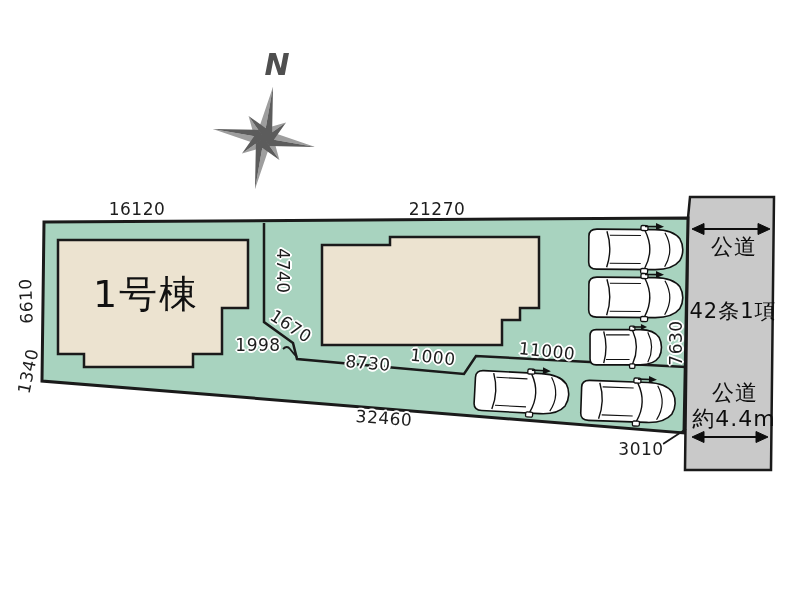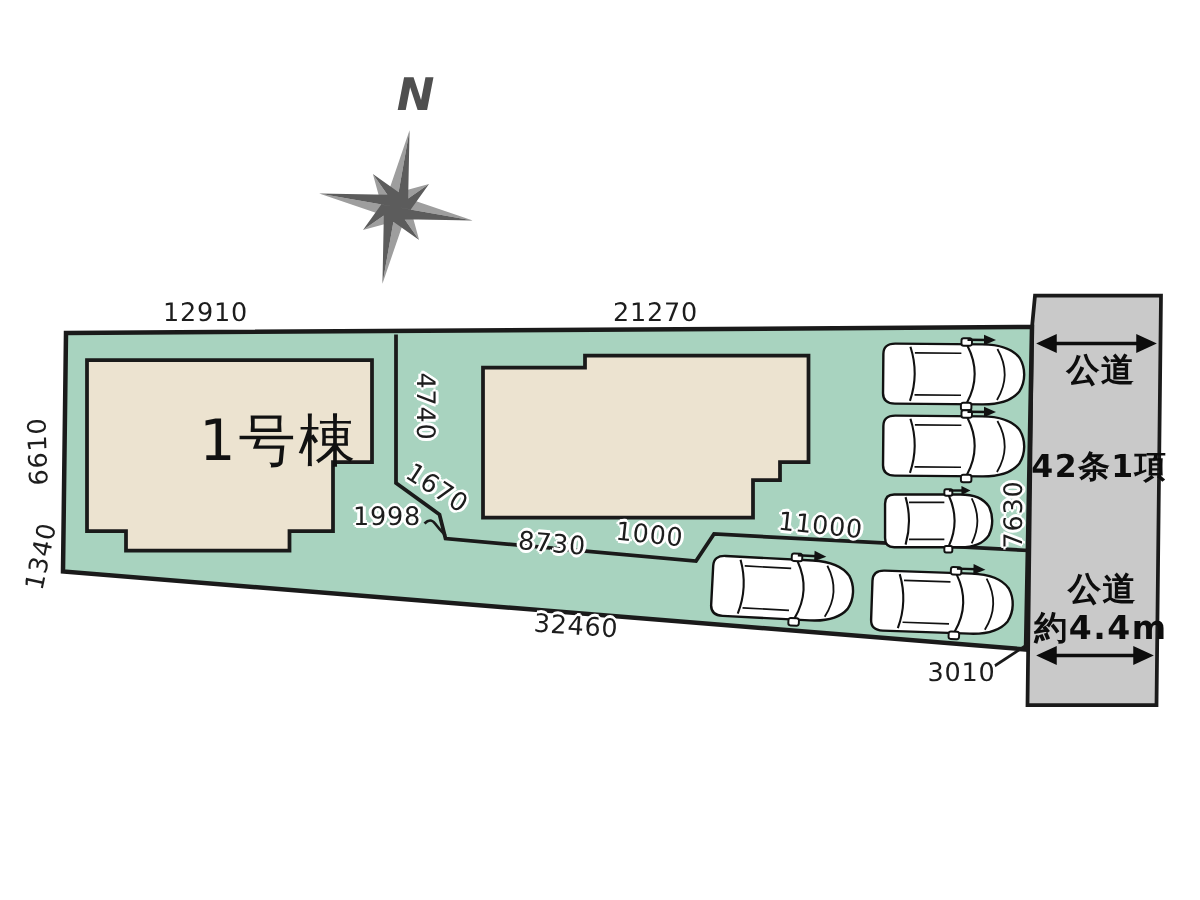--- a/index.html
+++ b/index.html
@@ -9,23 +9,23 @@
   }
   #plan-svg{position:absolute;left:0;top:0;}
   .lbl{
     position:absolute;white-space:nowrap;color:#1d1d1d;
     transform:translate(-50%,-50%);
     text-shadow:-1px -1px 0 #fff,1px -1px 0 #fff,-1px 1px 0 #fff,1px 1px 0 #fff,
                  0 -2px 0 #fff,0 2px 0 #fff,-2px 0 0 #fff,2px 0 0 #fff;
   }
   .dim{font-size:17px;letter-spacing:0.5px;}
   .bldg{
-    font-size:38px;color:#111;letter-spacing:2px;text-shadow:none;margin-left:40px;
+    font-size:38px;color:#111;letter-spacing:2px;text-shadow:none;
   }
-  .road-txt{font-size:22px;color:#0d0d0d;text-shadow:none;letter-spacing:1px;font-weight:bold;}
+  .road-txt{font-size:22px;color:#0d0d0d;text-shadow:none;letter-spacing:1px;}
   .road-type{font-size:21px;}
   .north{
     font-size:30px;font-weight:bold;font-style:italic;color:#4f4f4f;text-shadow:none;
   }
 </style>
 </head>
 <body>
 
 <div id="stage">
 
@@ -79,21 +79,21 @@
     <use href="#car" transform="translate(585,274) rotate(0.5)"></use>
     <use href="#car" transform="translate(587,327) scale(0.76,0.88)"></use>
     <use href="#car" transform="translate(472,367) rotate(3)"></use>
     <use href="#car" transform="translate(578,377) rotate(2)"></use>
   </svg>
 
   <div class="lbl north" style="left:277px;top:64px">N</div>
 
   <div class="lbl bldg" style="left:146px;top:294px">1号棟</div>
 
-  <div class="lbl dim" style="left:137px;top:209px">12910</div>
+  <div class="lbl dim" style="left:137px;top:209px">16120</div>
   <div class="lbl dim" style="left:437px;top:209px">21270</div>
   <div class="lbl dim" style="left:26px;top:301px;transform:translate(-50%,-50%) rotate(-92deg)">6610</div>
   <div class="lbl dim" style="left:28px;top:371px;transform:translate(-50%,-50%) rotate(-78deg)">1340</div>
   <div class="lbl dim" style="left:283px;top:271px;transform:translate(-50%,-50%) rotate(90deg)">4740</div>
   <div class="lbl dim" style="left:291px;top:326px;transform:translate(-50%,-50%) rotate(33deg)">1670</div>
   <div class="lbl dim" style="left:258px;top:345px">1998</div>
   <div class="lbl dim" style="left:368px;top:363px;transform:translate(-50%,-50%) rotate(5deg)">8730</div>
   <div class="lbl dim" style="left:433px;top:357px;transform:translate(-50%,-50%) rotate(6deg)">1000</div>
   <div class="lbl dim" style="left:547px;top:351px;transform:translate(-50%,-50%) rotate(6deg)">11000</div>
   <div class="lbl dim" style="left:676px;top:343px;transform:translate(-50%,-50%) rotate(-90deg)">7630</div>

